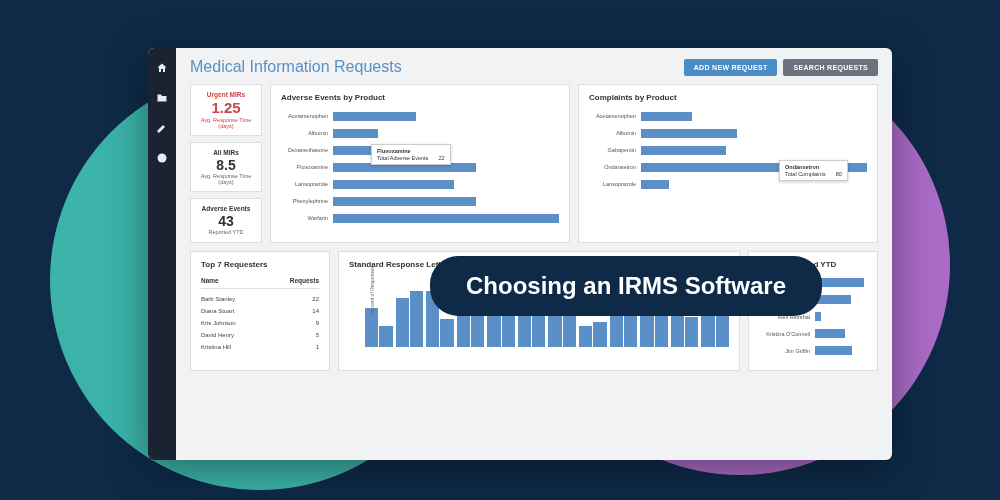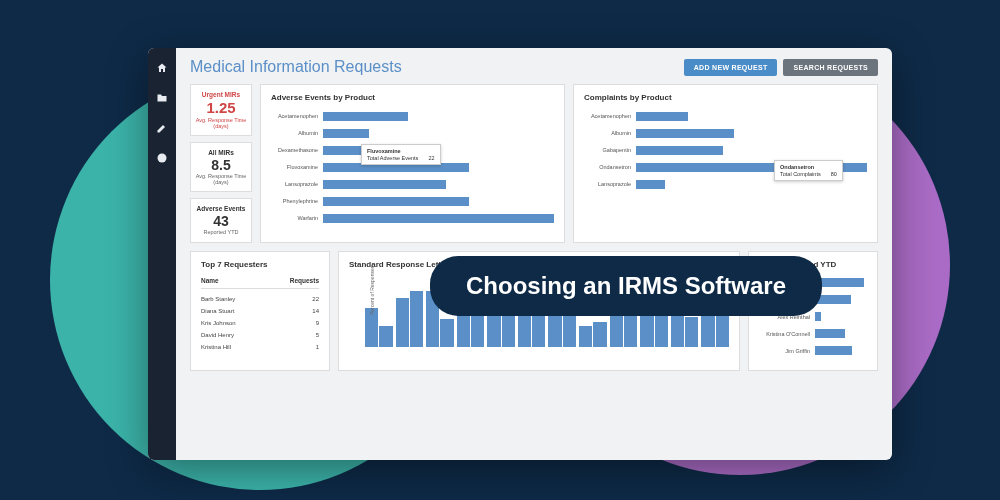--- a/index.html
+++ b/index.html
@@ -10,21 +10,21 @@
 .sidebar { width: 28px; background: #1a2332; display: flex; flex-direction: column; align-items: center; padding-top: 14px; gap: 18px; }
 .sidebar-icon { width: 12px; height: 12px; display: flex; align-items: center; justify-content: center; cursor: pointer; fill: #e8ebef; }
 .main { flex: 1; padding: 10px 14px; overflow: hidden; }
 .header { display: flex; justify-content: space-between; align-items: center; margin-bottom: 8px; }
 .page-title { color: #5b8fc7; font-size: 16px; font-weight: 500; }
 .header-buttons { display: flex; gap: 6px; }
 .btn { padding: 5px 10px; font-size: 7px; font-weight: 600; border: none; border-radius: 2px; cursor: pointer; letter-spacing: 0.3px; }
 .btn-primary { background: #4a8cc7; color: #fff; }
 .btn-secondary { background: #6b737d; color: #fff; }
 .top-row { display: flex; gap: 8px; margin-bottom: 8px; }
-.metric-col { width: 62px; display: flex; flex-direction: column; gap: 6px; }
+.metric-col { width: 72px; display: flex; flex-direction: column; gap: 6px; }
 .metric-card { background: #fff; border: 1px solid #ddd; padding: 6px 4px; text-align: center; }
 .metric-title { font-size: 6.5px; color: #333; font-weight: 600; margin-bottom: 2px; }
 .metric-title.urgent { color: #d04545; }
 .metric-value { font-size: 14px; font-weight: 700; color: #333; line-height: 1.1; }
 .metric-value.urgent { color: #d04545; font-size: 15px; }
 .metric-sub { font-size: 5.5px; color: #666; line-height: 1.1; }
 .metric-sub.urgent { color: #d04545; }
 .chart-card { background: #fff; border: 1px solid #ddd; padding: 8px 10px; flex: 1; }
 .chart-title { font-size: 8px; color: #333; font-weight: 600; margin-bottom: 8px; }
 .hbar-chart { position: relative; }

